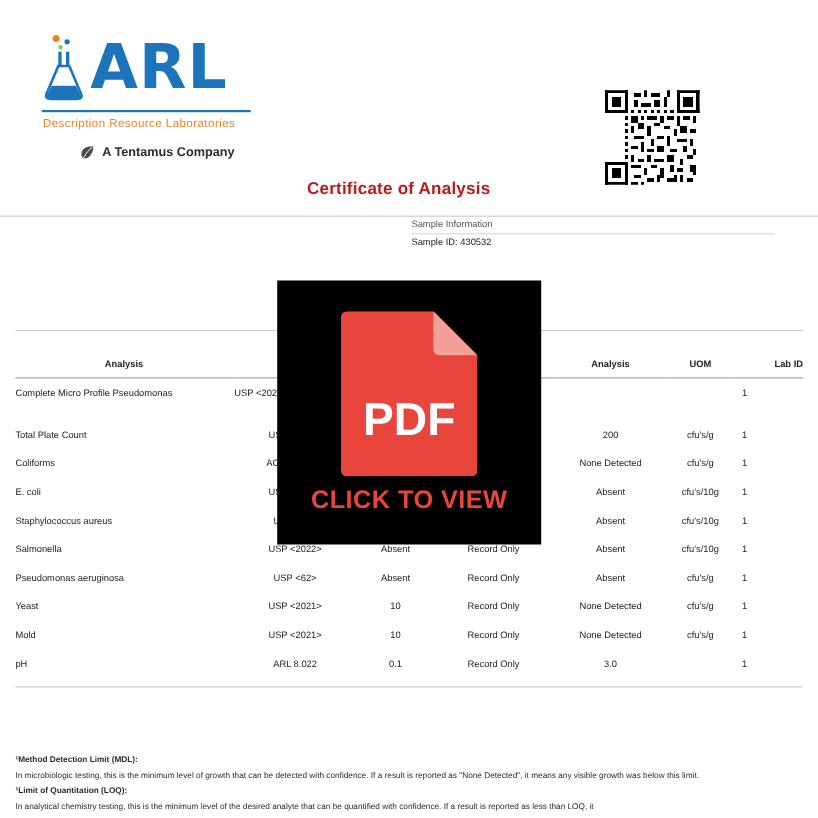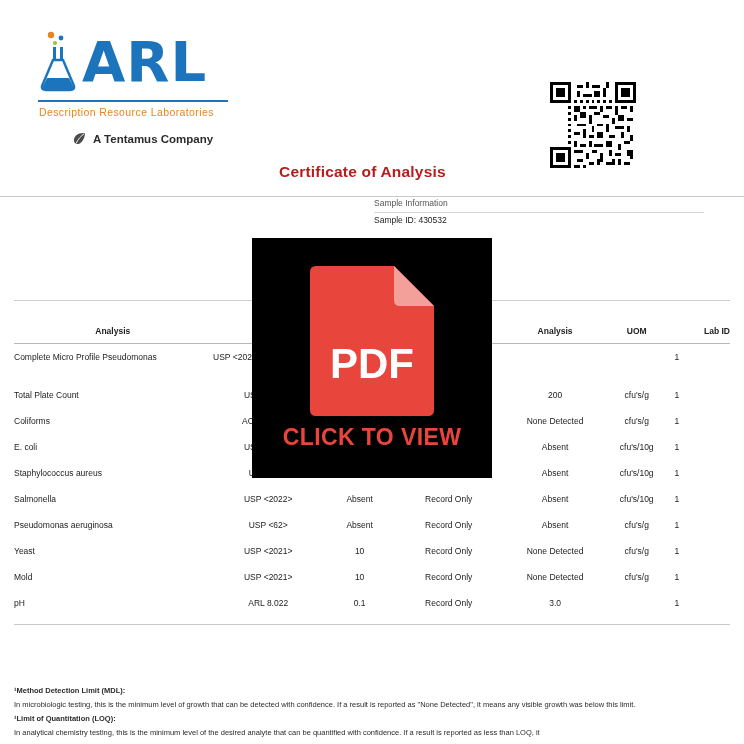--- a/index.html
+++ b/index.html
@@ -216,21 +216,21 @@
     font-size: 7.5px;
   }
   .footnotes p {
     margin: 0 0 4px 0;
   }
 
   
   .pdf-overlay {
     position: absolute;
     left: 252px;
-    top: 238px;
+    top: 255px;
     width: 240px;
     height: 240px;
     background: #000000;
     display: flex;
     flex-direction: column;
     align-items: center;
     justify-content: flex-start;
     cursor: pointer;
   }
   .pdf-icon {

